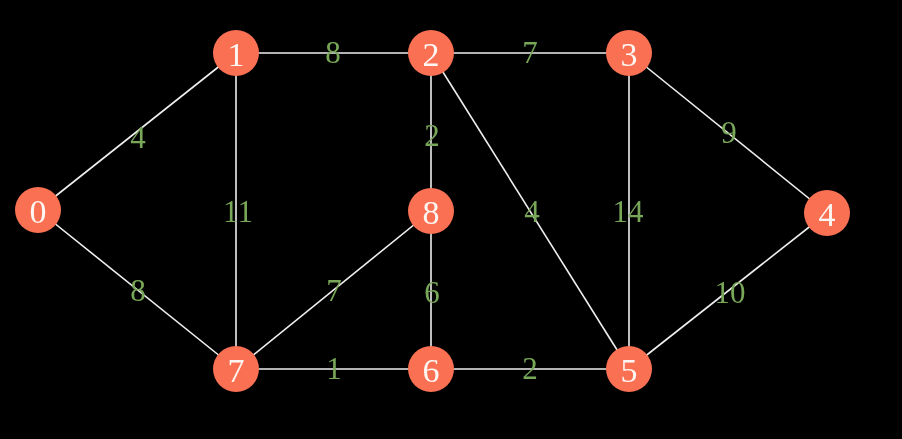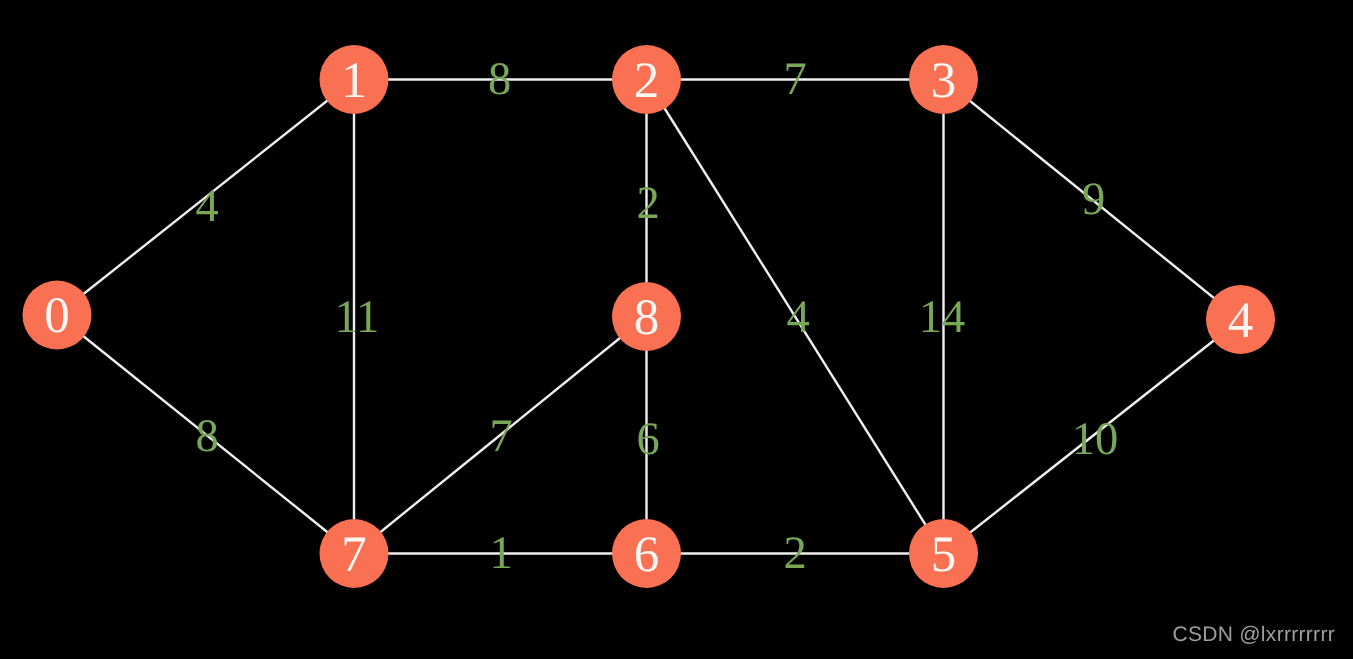--- a/index.html
+++ b/index.html
@@ -128,15 +128,14 @@
           <circle cx="236" cy="369" r="23" class="node-circle" fill="#fa7053"></circle>
           <text x="236" y="370" class="node-label" fill="#fdf6f2">7</text>
         </g>
         <g>
           <circle cx="431" cy="211" r="23" class="node-circle" fill="#fa7053"></circle>
           <text x="431" y="212" class="node-label" fill="#fdf6f2">8</text>
         </g>
       </g>
   </svg>
 
-  <div class="watermark">CSDN @lxrrrrrrrr</div>
 
 </div>
 
 </body></html>

